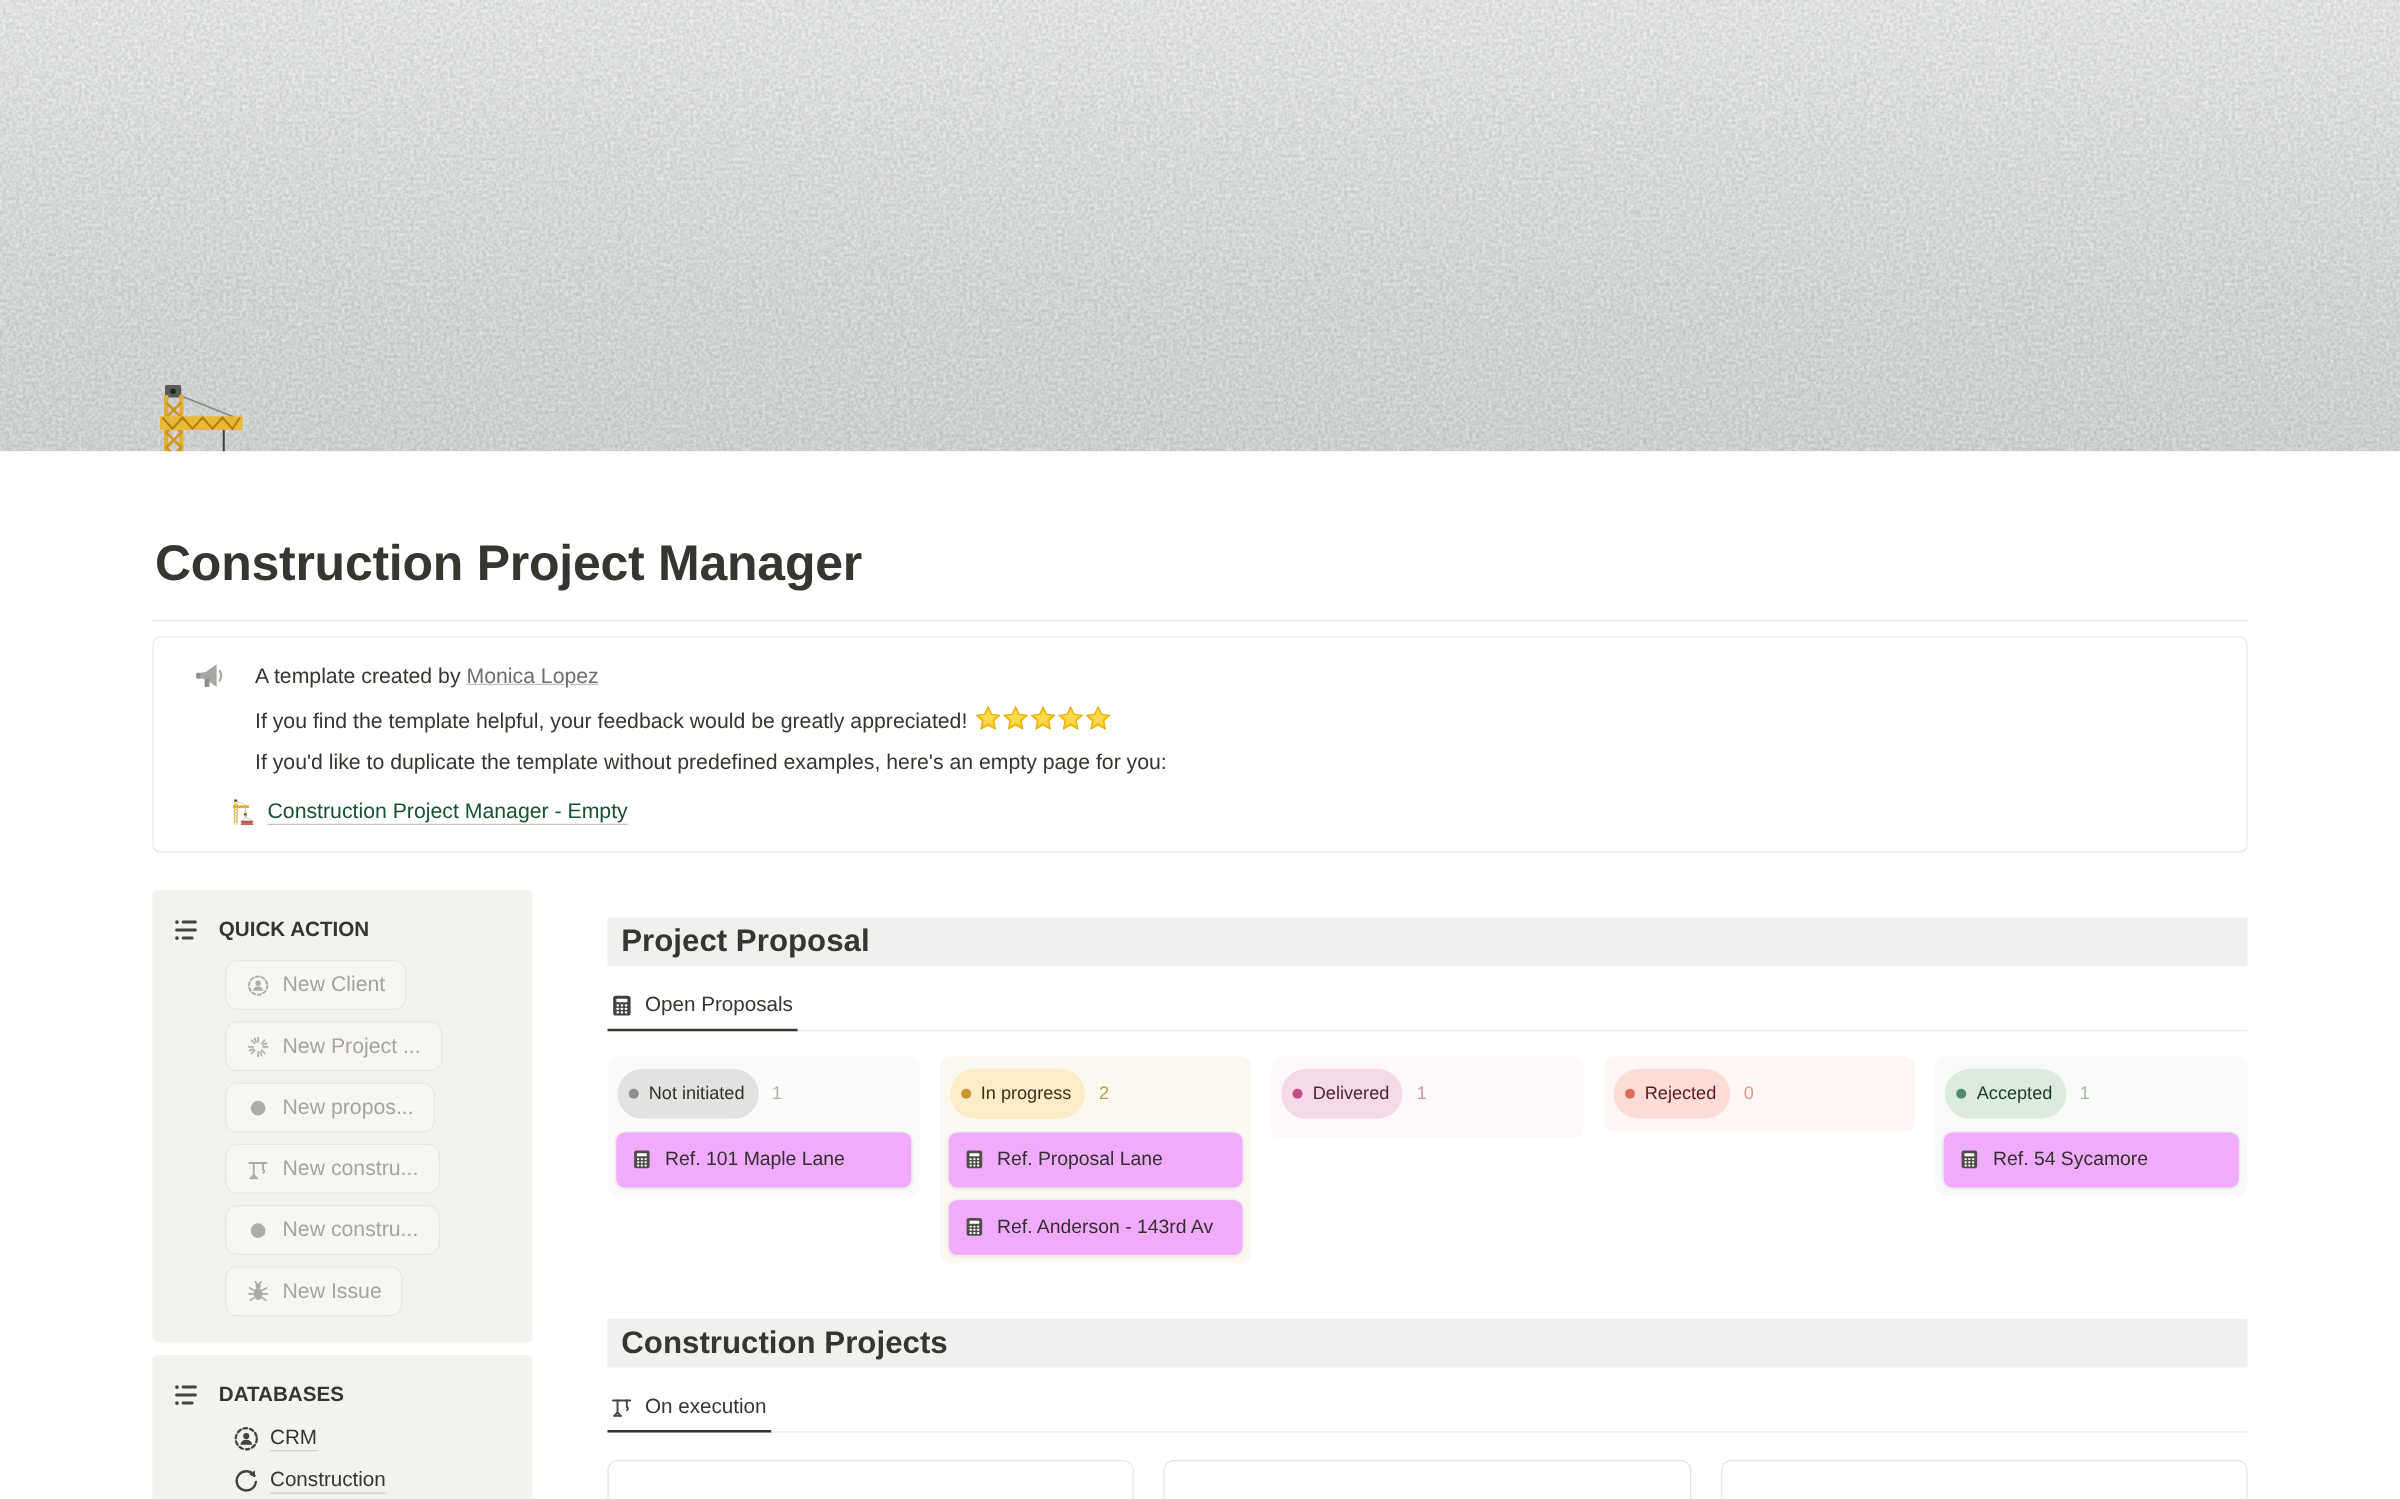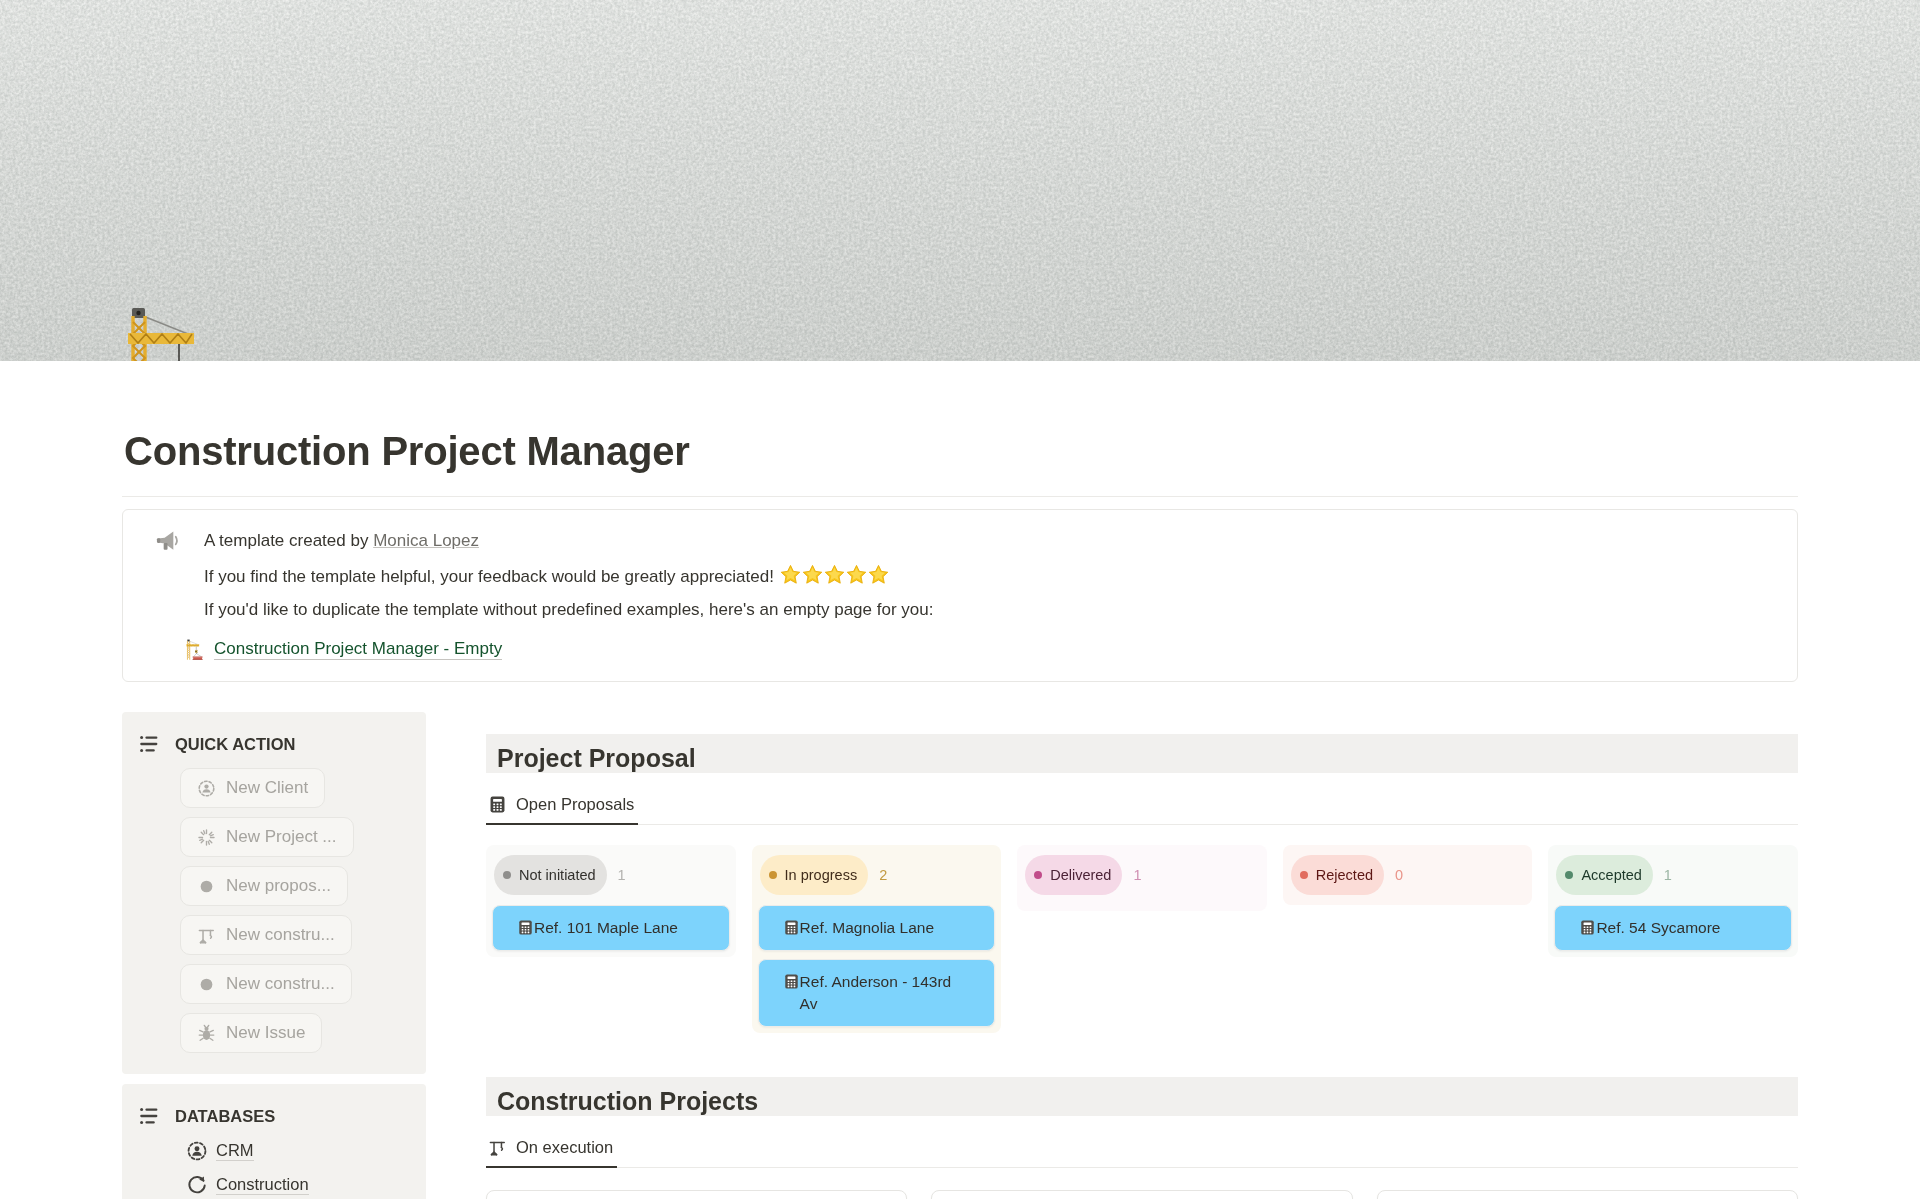--- a/index.html
+++ b/index.html
@@ -33,37 +33,37 @@
   .side-btn{display:flex;align-items:center;gap:10px;height:40px;box-sizing:border-box;padding:0 16px;
     background:#f7f6f3;border:1px solid #e7e6e2;border-radius:10px;font-size:17px;color:#a6a49f;cursor:pointer;}
   .side-btn svg{width:19px;height:19px;color:#aeaca7;}
   .db-items{margin:10px 0 0 48px;}
   .db-item{display:flex;align-items:center;gap:8px;margin-top:12px;cursor:pointer;}
   .db-item svg{width:22px;height:22px;color:#44423e;}
   .db-label{font-size:16.5px;font-weight:500;color:#37352f;border-bottom:1px solid #d2d0cc;}
   .db-panel{height:170px;overflow:hidden;}
   
   .main{width:1312px;}
-  .band{margin-top:22px;background:#f1f0ee;height:39px;display:flex;align-items:flex-end;padding-left:11px;box-sizing:border-box;}
+  .band{margin-top:22px;background:#f1f0ee;height:39px;display:flex;align-items:center;padding-left:11px;box-sizing:border-box;}
   .band h2{margin:0;font-size:25px;font-weight:700;color:#37352f;}
   .tabrow{margin-top:16px;border-bottom:1px solid #ebeae7;display:flex;}
   .tab{display:inline-flex;align-items:center;gap:9px;padding:6px 4px 9px 2px;margin-bottom:-1px;
     border-bottom:2.5px solid #37352f;font-size:16.5px;font-weight:500;color:#37352f;cursor:pointer;}
   .tab svg{width:19px;height:19px;color:#45433f;}
   
   .board{margin-top:20px;display:grid;grid-template-columns:repeat(5,1fr);gap:16px;align-items:start;}
   .bcol{border-radius:8px;padding:6px;}
   .bcol-head{display:flex;align-items:center;margin:4px 2px 10px 2px;}
   .pill{display:inline-flex;align-items:center;gap:8px;height:40px;padding:0 11px 0 9px;border-radius:999px;
     font-size:14.5px;font-weight:500;cursor:pointer;}
   .dot{width:8px;height:8px;border-radius:50%;}
   .cnt{margin-left:11px;font-size:14.5px;}
   .cards{display:flex;flex-direction:column;gap:8px;}
-  .card{background:#7dd3fc;border:1px solid #ececea;border-radius:8px;box-shadow:0 1px 2px rgba(15,15,15,.05);
-    padding:11px 24px;display:flex;align-items:flex-start;font-size:15.5px;font-weight:500;
+  .card{background:#f0abfc;border:1px solid #ececea;border-radius:8px;box-shadow:0 1px 2px rgba(15,15,15,.05);
+    padding:11px 12px;display:flex;gap:10px;align-items:flex-start;font-size:15.5px;font-weight:500;
     line-height:22px;color:#32302c;cursor:pointer;}
   .card svg{width:17px;height:17px;flex-shrink:0;margin-top:2px;color:#504e4a;}
   .col-gray{background:#fafaf9}.pill-gray{background:#e3e2e0;color:#32302c}.dot-gray{background:#8f8e8c}.cnt-gray{color:#b3b2af}
   .col-yellow{background:#fbf8ef}.pill-yellow{background:#fdecc8;color:#402c1b}.dot-yellow{background:#cb9433}.cnt-yellow{color:#c29b43}
   .col-pink{background:#fdf9fb}.pill-pink{background:#f5d9e7;color:#4c2337}.dot-pink{background:#c14c8a}.cnt-pink{color:#d08fb2}
   .col-red{background:#fdf6f4}.pill-red{background:#fbdcd7;color:#5d1715}.dot-red{background:#e16c5e}.cnt-red{color:#e9958a}
   .col-green{background:#f8faf8}.pill-green{background:#dcecdc;color:#1c3829}.dot-green{background:#548a6c}.cnt-green{color:#9cb6a4}
   .band2{margin-top:44px;}
   .gallery{margin-top:22px;display:grid;grid-template-columns:repeat(3,1fr);gap:24px;}
   .gcard{height:60px;background:#fff;border:1px solid #e6e5e2;border-radius:8px;box-shadow:0 1px 2px rgba(15,15,15,.04);}
@@ -373,21 +373,21 @@
                 <span class="dot dot-yellow"></span>
                 <span>In progress</span>
               </span>
             <span class="cnt cnt-yellow">2</span>
           </div>
           <div class="cards">
             <div class="card">
               <svg viewBox="0 0 24 24">
                   <use href="#sym-calculator"></use>
                 </svg>
-              <span>Ref. Magnolia Lane</span>
+              <span>Ref. Proposal Lane</span>
             </div>
             <div class="card">
               <svg viewBox="0 0 24 24">
                   <use href="#sym-calculator"></use>
                 </svg>
               <span>Ref. Anderson - 143rd Av</span>
             </div>
           </div>
         </div>
 

